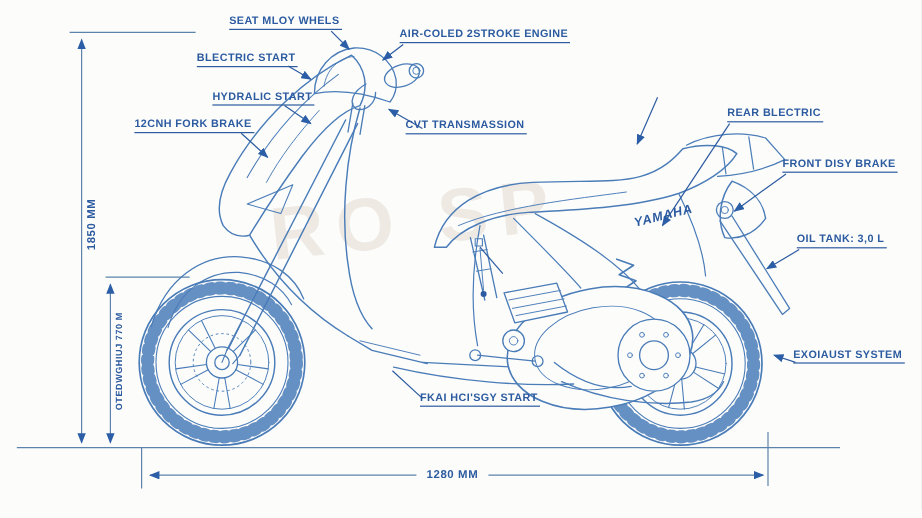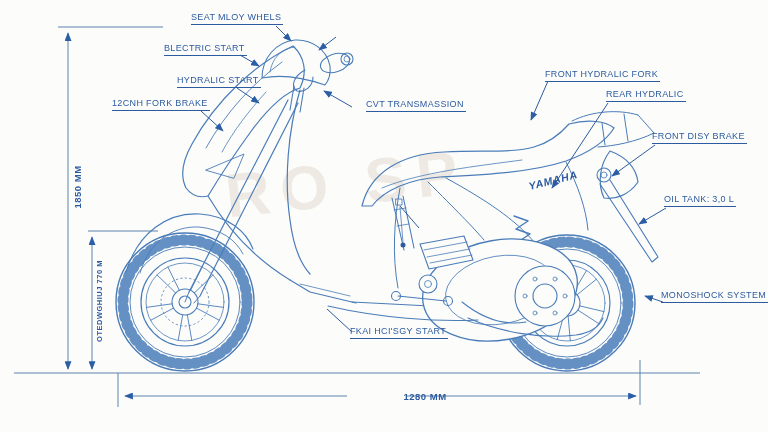--- a/index.html
+++ b/index.html
@@ -7,33 +7,33 @@
     position:relative;width:768px;height:432px;overflow:hidden;
     background:var(--bg,#fcfcfb);
     font-family:"Liberation Sans",sans-serif;
   }
   svg{position:absolute;left:0;top:0;}
   .art{stroke:var(--line,#4a7cb8);fill:none;stroke-linecap:round;stroke-linejoin:round;}
   .leader{stroke:var(--label,#2c5ba0);stroke-width:1;fill:none;}
   .dim{stroke:var(--dim,#5d83ac);stroke-width:1;fill:none;}
   .callout{
     position:absolute;white-space:nowrap;
-    font-size:9px;font-weight:400;letter-spacing:.35px;
+    font-size:9px;font-weight:700;letter-spacing:.35px;
     color:var(--label,#2c5ba0);
     border-bottom:1px solid var(--label,#2c5ba0);
     padding:0 2px 2px 0;
   }
   .dim-label{
     position:absolute;white-space:nowrap;
     font-size:9.5px;font-weight:700;letter-spacing:.5px;
     color:var(--label,#2c5ba0);
   }
   .dim-label.v{transform:translate(-50%,-50%) rotate(-90deg);}
   .dim-label.small{font-size:7.5px;}
-  .dim-label.center{transform:translate(-50%,-50%);margin-left:48px;}
+  .dim-label.center{transform:translate(-50%,-50%);}
   .brand{
     position:absolute;left:553px;top:180px;
     transform:translate(-50%,-50%) rotate(-14deg);
     font-style:italic;font-weight:700;font-size:10.5px;letter-spacing:.8px;
     color:var(--label,#2c5ba0);
   }
   .watermark{
     position:absolute;left:225px;top:148px;
     font-size:62px;font-weight:700;letter-spacing:10px;
     color:var(--watermark,#c8b9a4);opacity:.22;
@@ -203,29 +203,29 @@
       <path class="leader" d="M608,103 L552,188" marker-end="url(#arw)"></path>
       <path class="leader" d="M655,145 L612,176" marker-end="url(#arw)"></path>
       <path class="leader" d="M666,208 L639,224" marker-end="url(#arw)"></path>
       <path class="leader" d="M663,302 L645,296" marker-end="url(#arw)"></path>
       <path class="leader" d="M419,228 L400,206"></path>
       <path class="leader" d="M352,332 L327,309"></path>
     </g>
   </svg>
 
   <div class="callout" style="left:191px;top:12px">SEAT MLOY WHELS</div>
+  <div class="callout" style="left:333px;top:23px">AIR-COLED 2STROKE ENGINE</div>
   <div class="callout" style="left:164px;top:43px">BLECTRIC START</div>
   <div class="callout" style="left:177px;top:75px">HYDRALIC START</div>
-  <div class="callout" style="left:366px;top:99px">CVT TRANSMASSION</div>
+  <div class="callout" style="left:338px;top:99px">CVT TRANSMASSION</div>
   <div class="callout" style="left:112px;top:98px">12CNH FORK BRAKE</div>
-  <div class="callout" style="left:545px;top:69px">FRONT HYDRALIC FORK</div>
-  <div class="callout" style="left:606px;top:89px">REAR HYDRALIC</div>
+  <div class="callout" style="left:606px;top:89px">REAR BLECTRIC</div>
   <div class="callout" style="left:652px;top:131px">FRONT DISY BRAKE</div>
   <div class="callout" style="left:664px;top:194px">OIL TANK: 3,0 L</div>
-  <div class="callout" style="left:661px;top:290px">MONOSHOCK SYSTEM</div>
+  <div class="callout" style="left:661px;top:290px">EXOIAUST SYSTEM</div>
   <div class="callout" style="left:350px;top:326px">FKAI HCI'SGY START</div>
 
   <div class="dim-label v" style="left:77px;top:187px">1850 MM</div>
   <div class="dim-label v small" style="left:99px;top:301px">OTEDWGHIUJ 770 M</div>
   <div class="dim-label center" style="left:377px;top:396px">1280 MM</div>
 
   <div class="brand">YAMAHA</div>
 
 </div>
 

